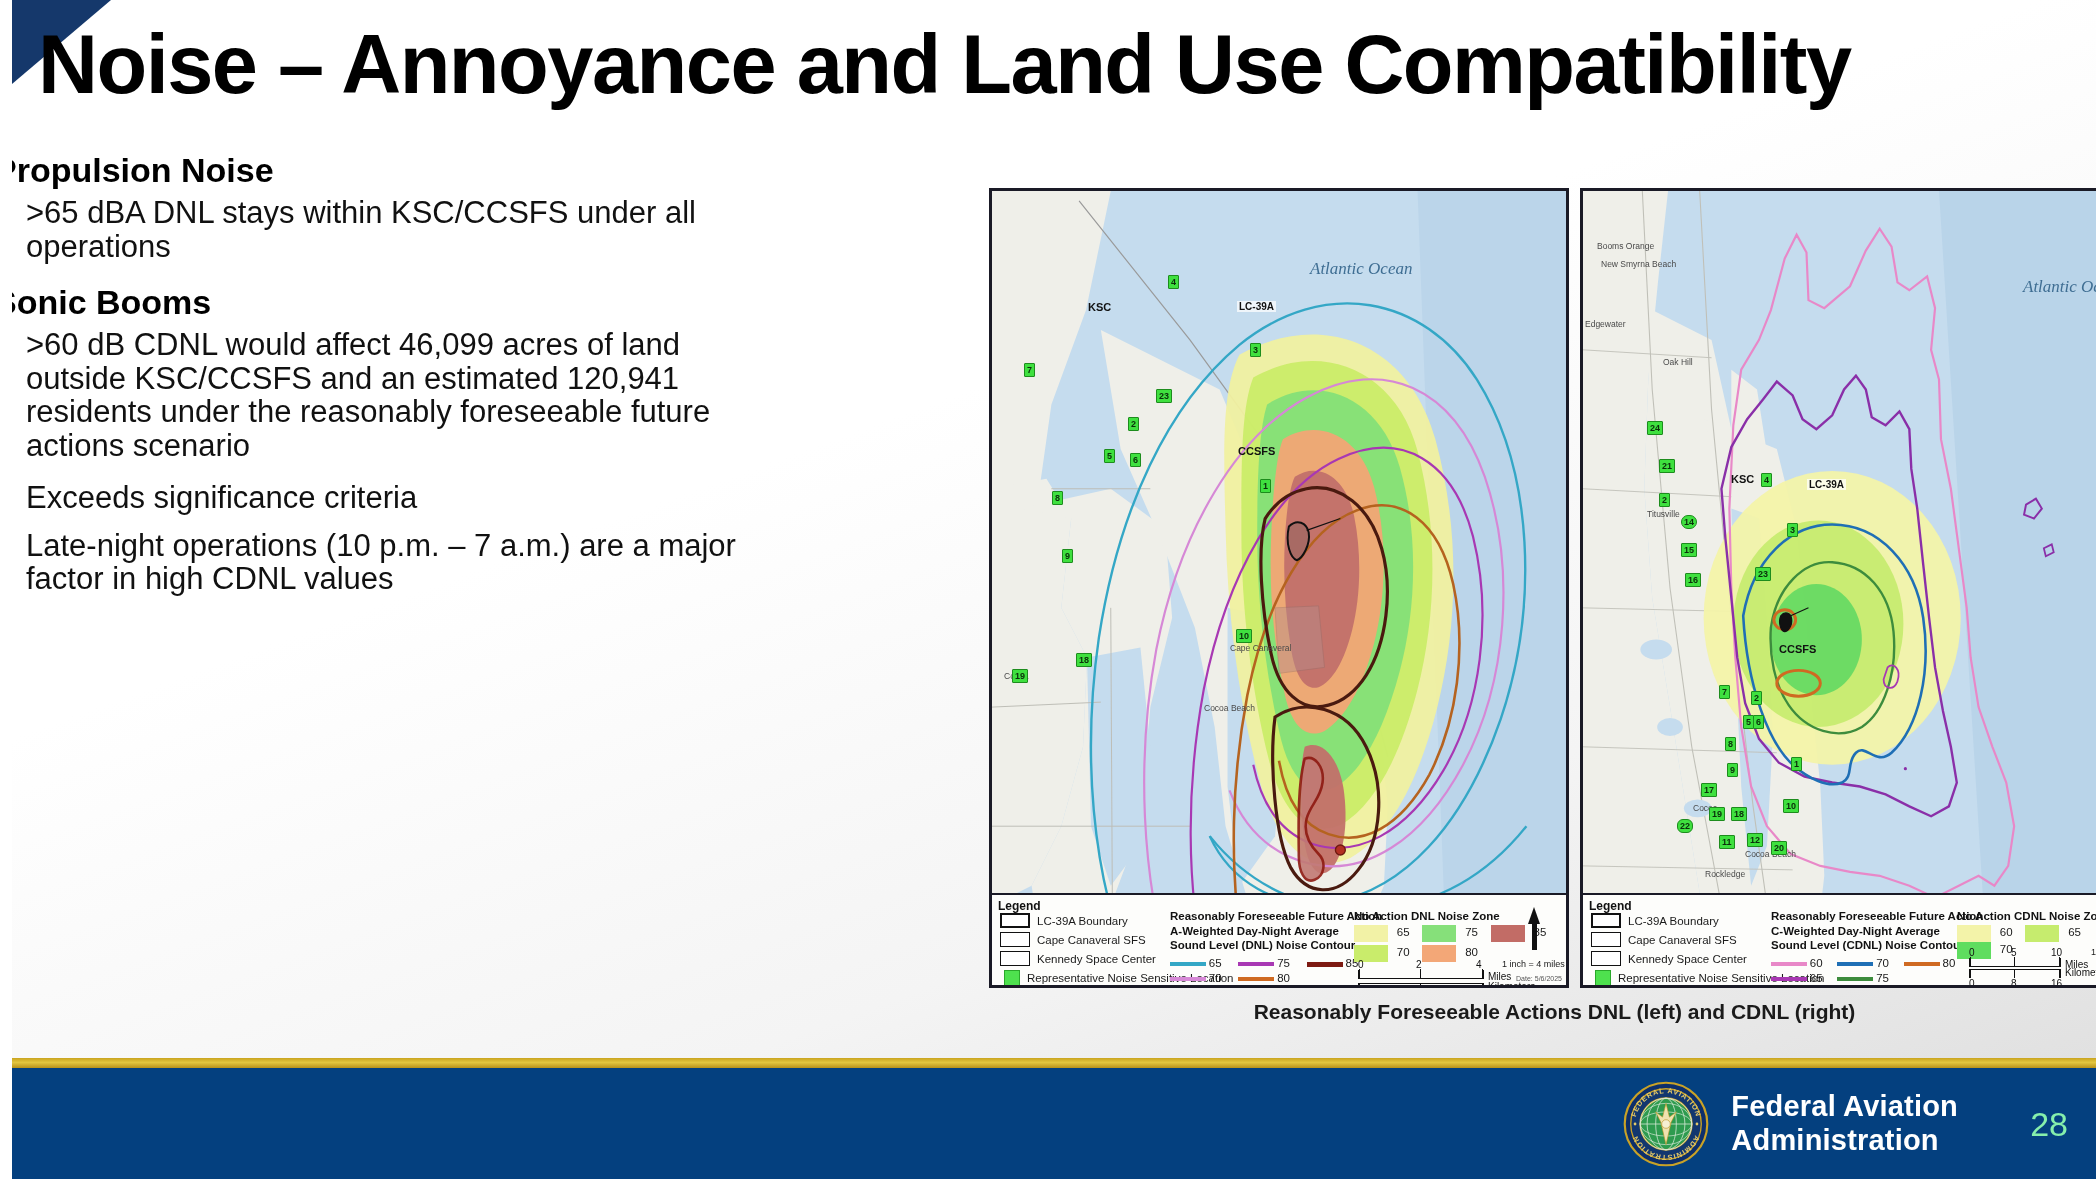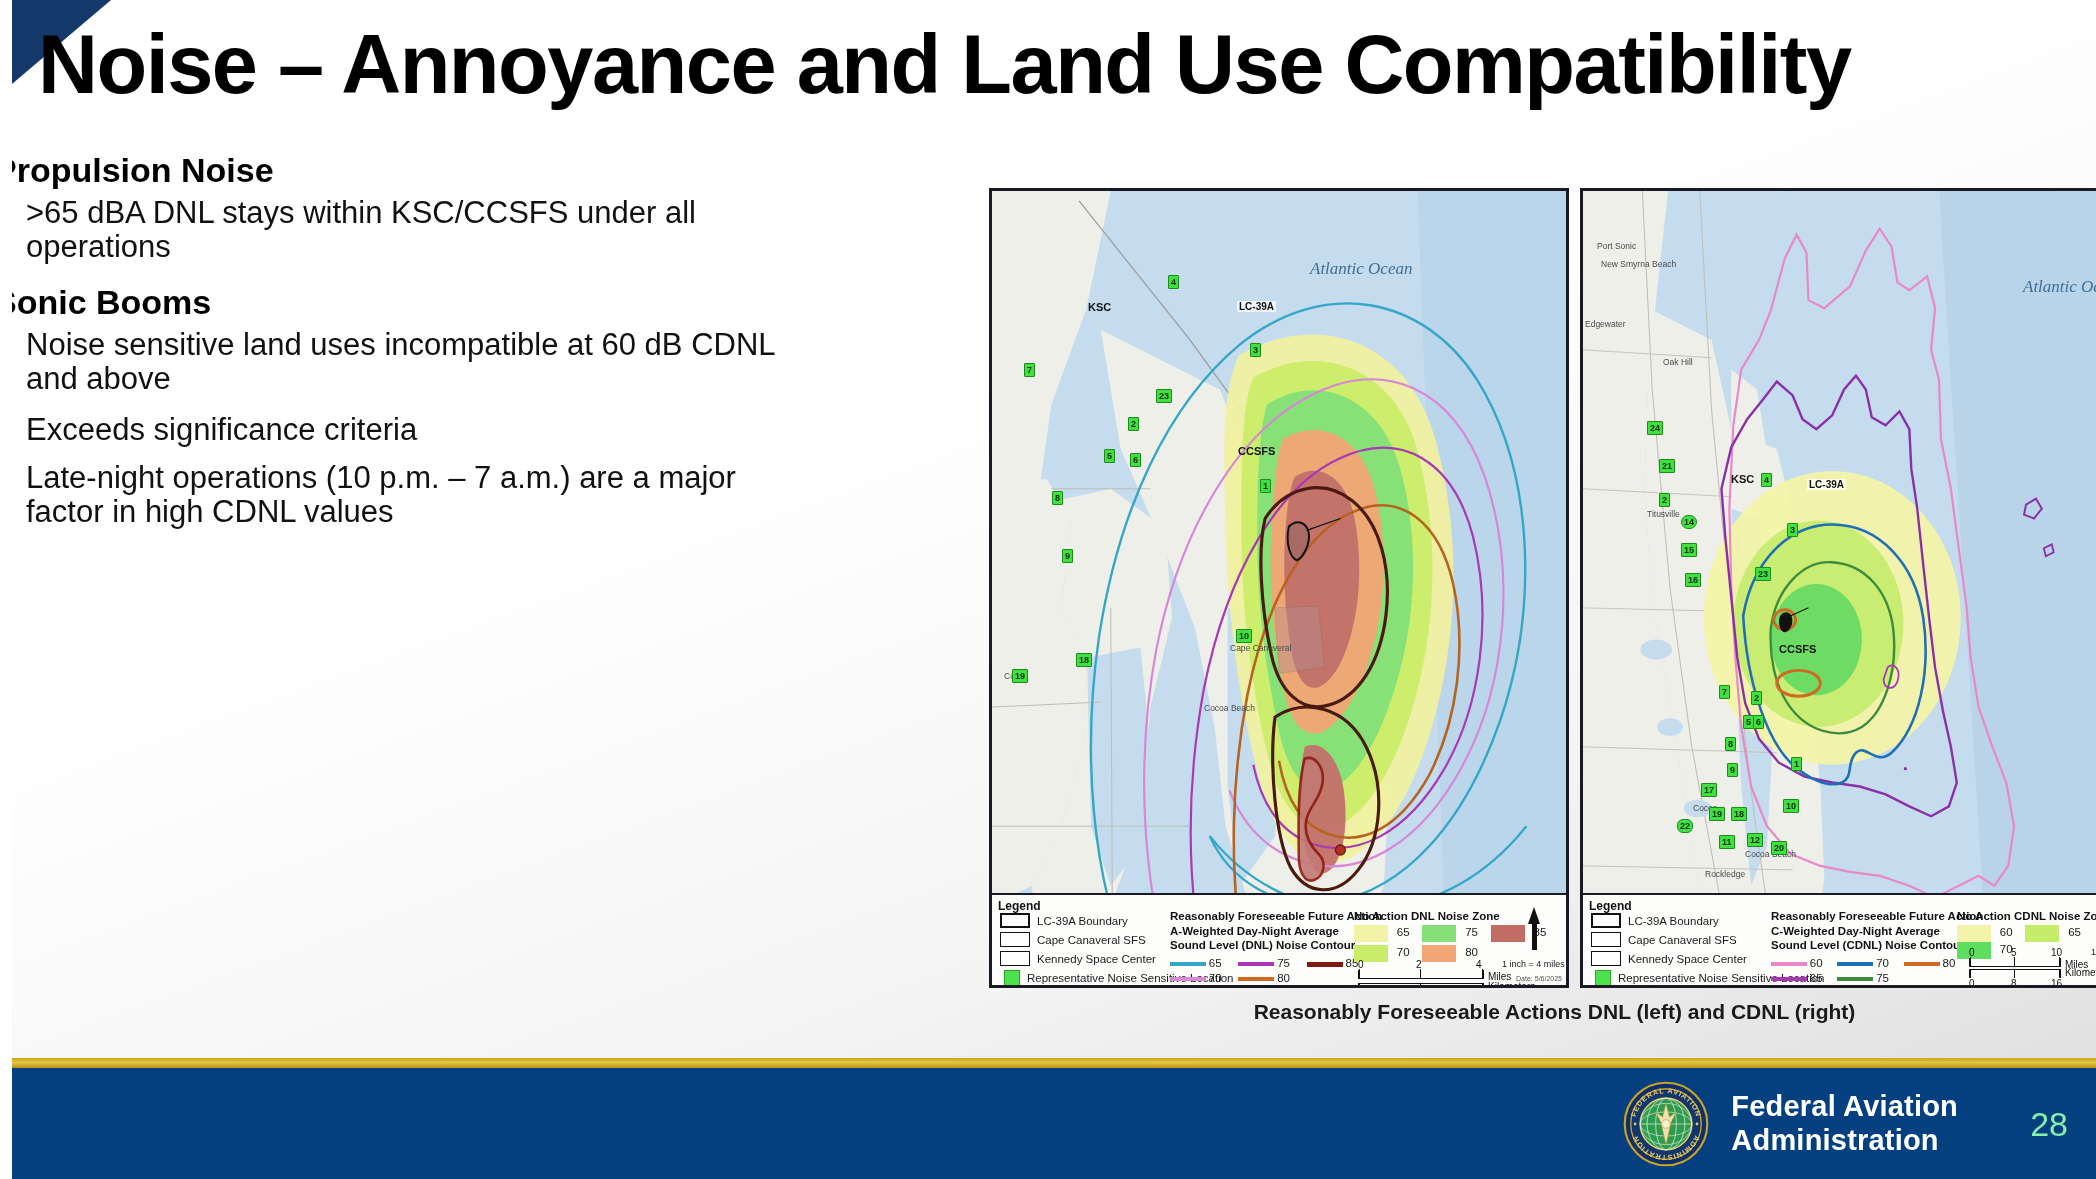--- a/index.html
+++ b/index.html
@@ -177,21 +177,21 @@
   </div>
 
   <div class="title">Noise – Annoyance and Land Use Compatibility</div>
 
   <div class="content-col">
 
     <div class="head first">Propulsion Noise</div>
     <div class="bullet">&gt;65 dBA DNL stays within KSC/CCSFS under all operations</div>
 
     <div class="head">Sonic Booms</div>
-    <div class="bullet">Noise sensitive land uses incompatible at 60 dB CDNL and above</div>
+    <div class="bullet">&gt;60 dB CDNL would affect 46,099 acres of land outside KSC/CCSFS and an estimated 120,941 residents under the reasonably foreseeable future actions scenario</div>
     <div class="bullet tight">Exceeds significance criteria</div>
     <div class="bullet">Late-night operations (10 p.m. – 7 a.m.) are a major factor in high CDNL values</div>
   </div>
 
   <div class="figure">
     <div class="maps-row">
 
       <div class="map-panel map-left">
         <svg class="map-canvas" viewBox="0 0 580 800" preserveAspectRatio="none">
           <defs>
@@ -431,21 +431,21 @@
             <circle cx="488," cy="0" r="0" fill="none"></circle>
           </g>
         </svg>
 
         <div class="ocean" style="left:440px; top:86px;">Atlantic Ocean</div>
 
         <div class="mlabel" style="left:148px; top:282px;">KSC</div>
         <div class="mlabel" style="left:196px; top:452px;">CCSFS</div>
         <div class="callout" style="left:224px; top:288px;">LC-39A</div>
 
-        <div class="mplace" style="left:14px; top:50px;">Port Sonic</div>
+        <div class="mplace" style="left:14px; top:50px;">Booms Orange</div>
         <div class="mplace" style="left:18px; top:68px;">New Smyrna Beach</div>
         <div class="mplace" style="left:2px;  top:128px;">Edgewater</div>
         <div class="mplace" style="left:80px; top:166px;">Oak Hill</div>
         <div class="mplace" style="left:64px; top:318px;">Titusville</div>
         <div class="mplace" style="left:110px;top:612px;">Cocoa</div>
         <div class="mplace" style="left:162px;top:658px;">Cocoa Beach</div>
         <div class="mplace" style="left:122px;top:678px;">Rockledge</div>
         <div class="mplace" style="left:146px;top:782px;">West Melbourne</div>
 
         <div class="marker" style="left:64px;  top:230px;">24</div>

